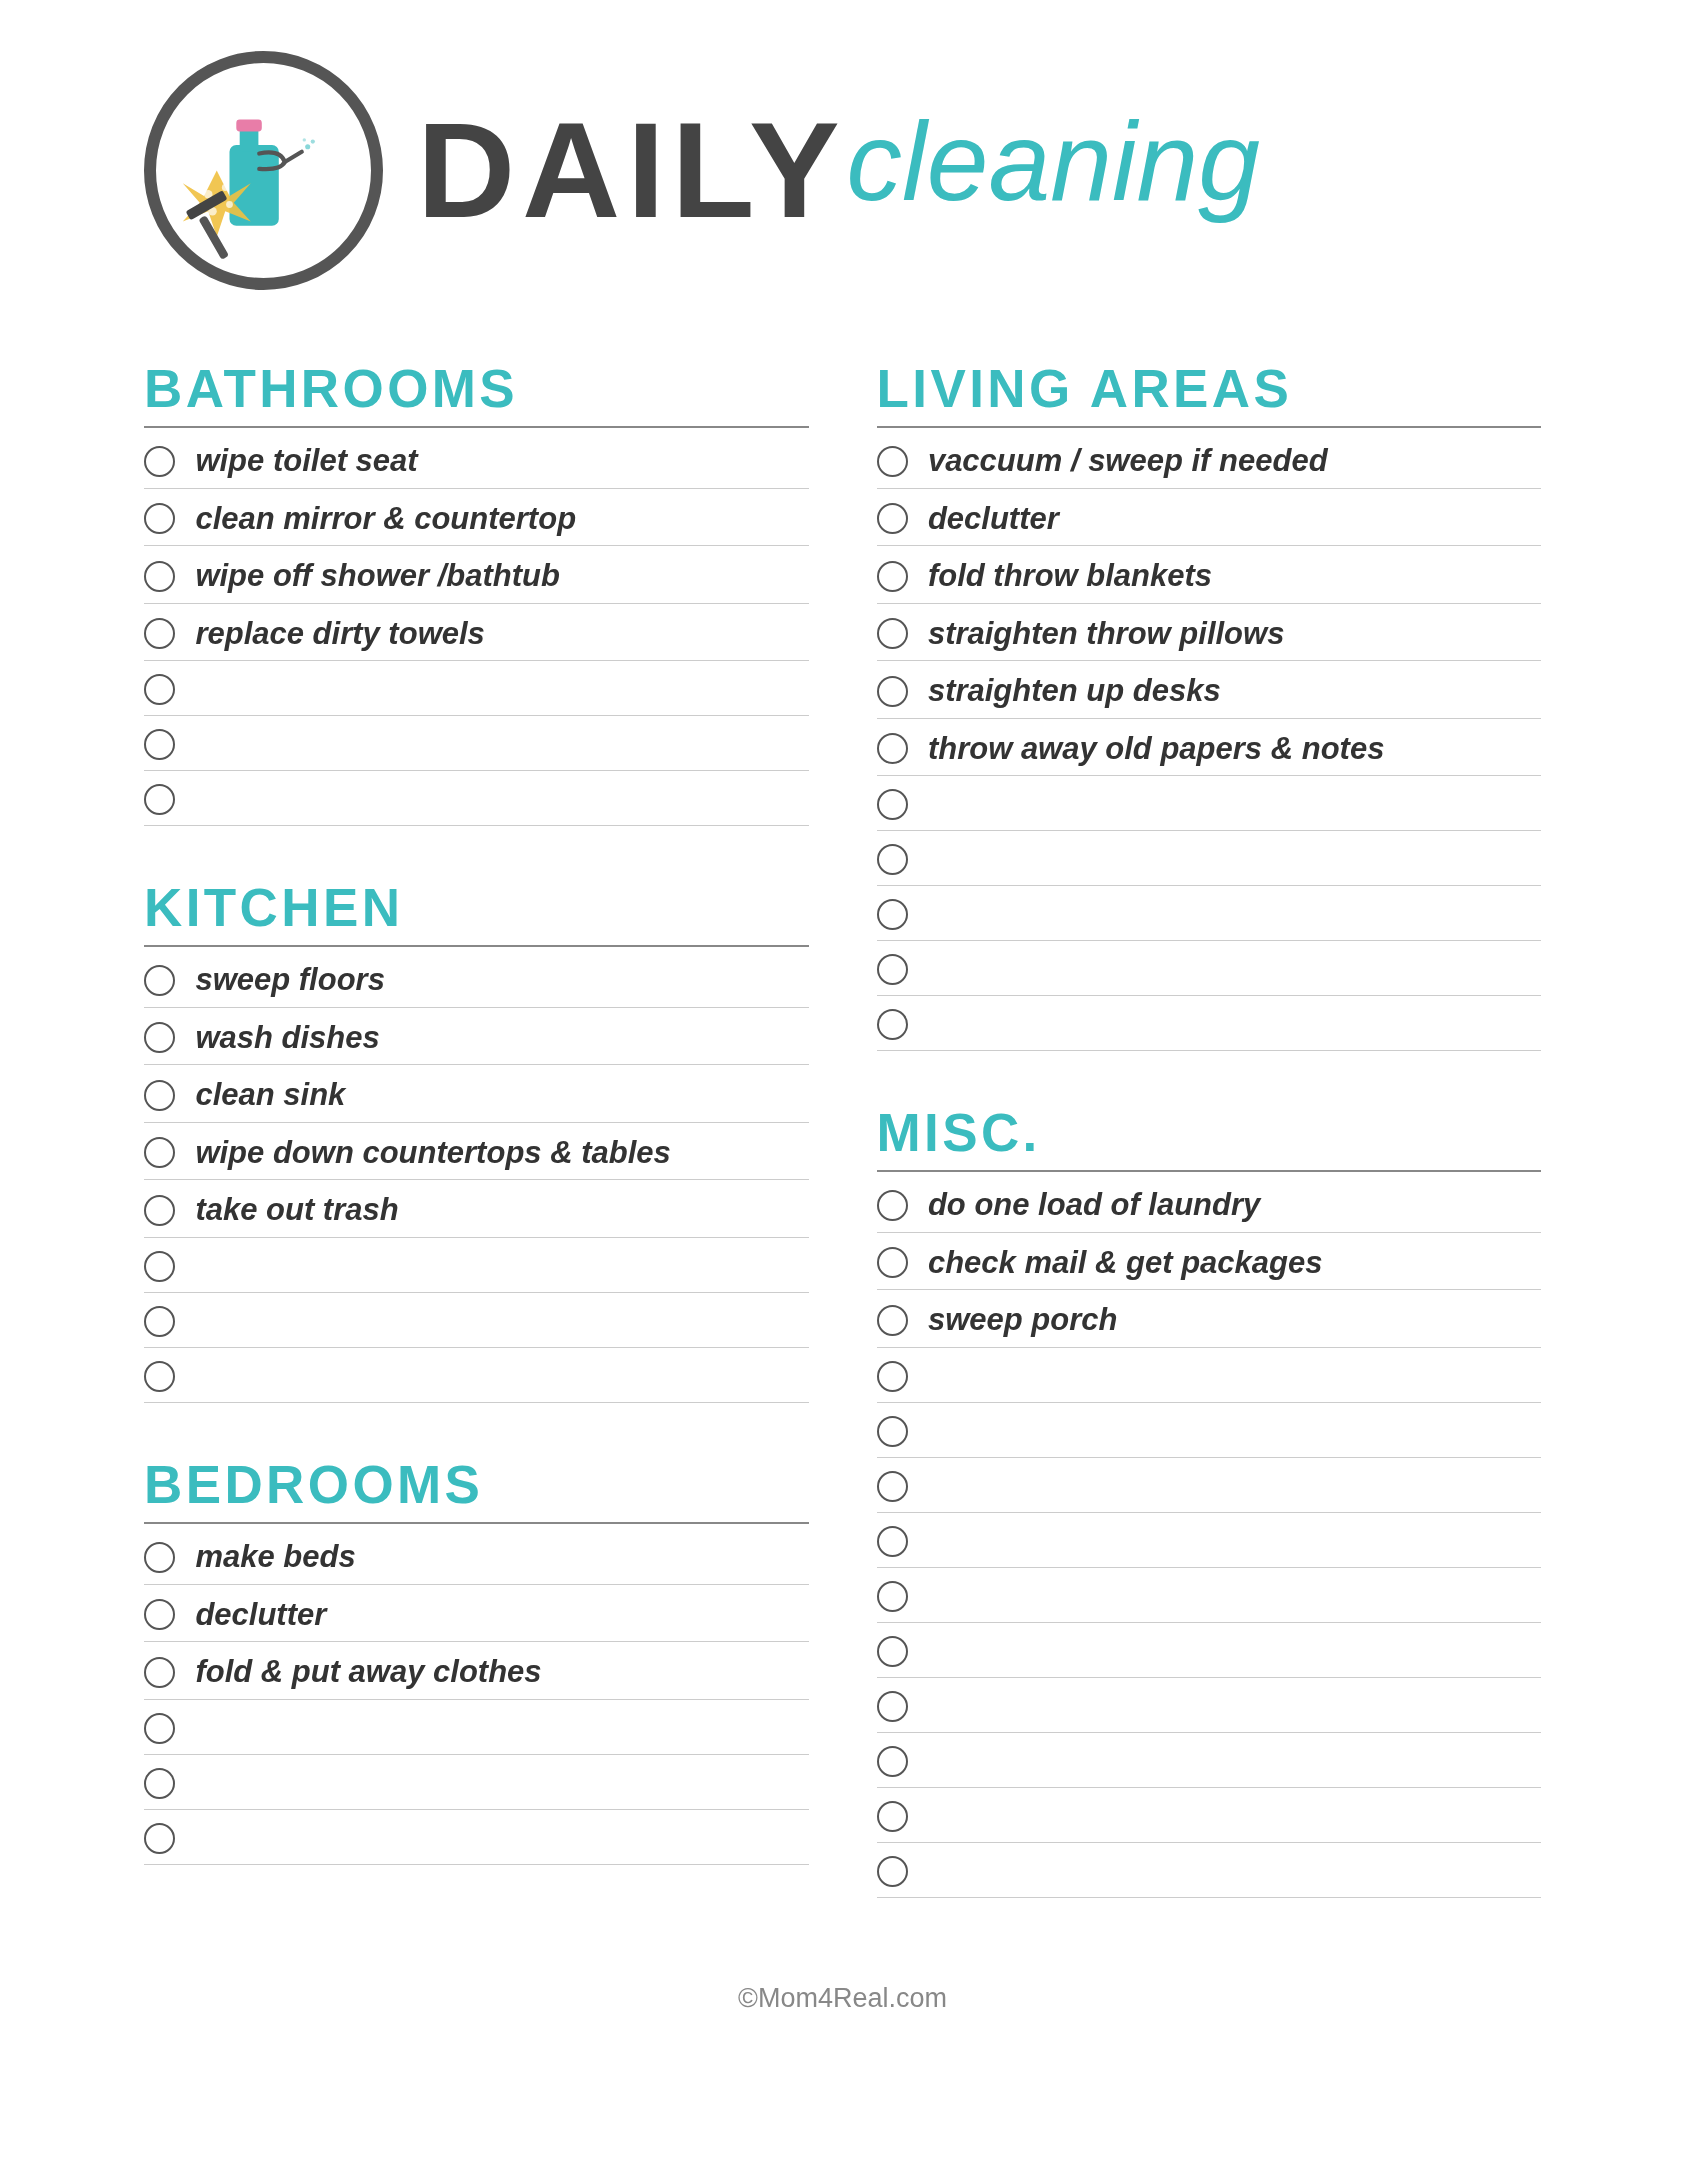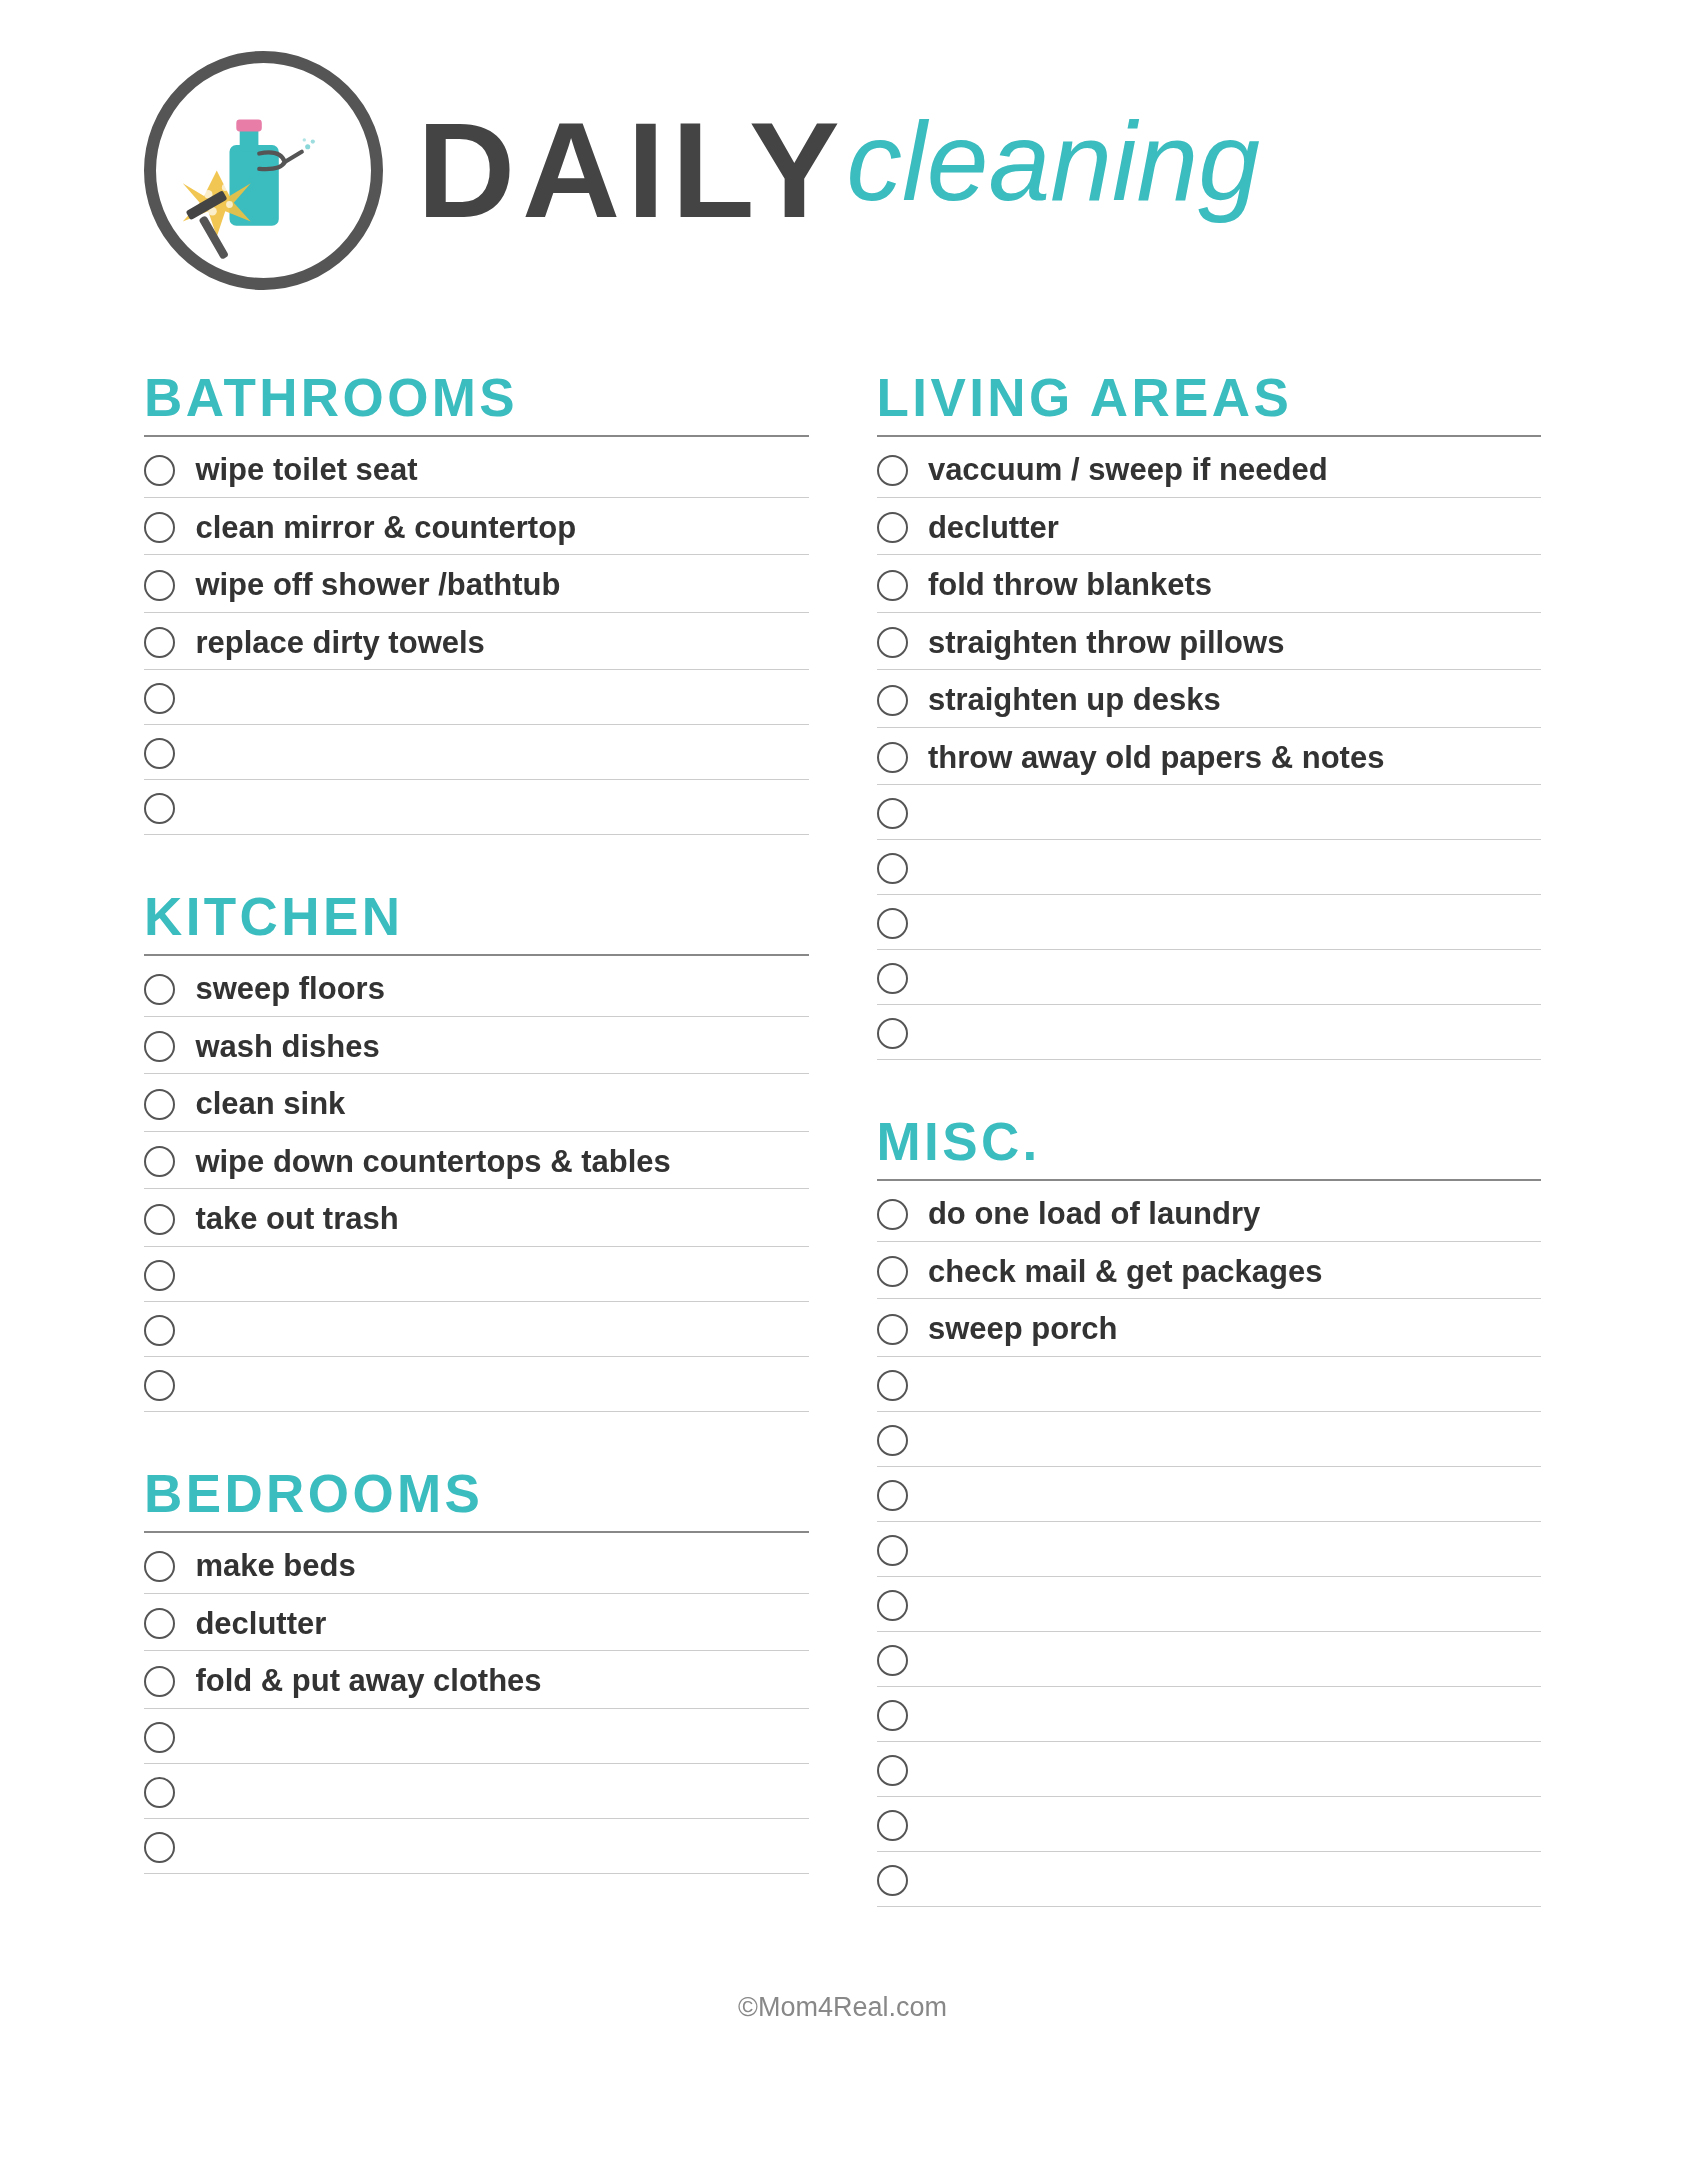--- a/index.html
+++ b/index.html
@@ -74,21 +74,20 @@
 
     
     .columns {
       display: flex;
       gap: 68px;
       width: 100%;
     }
 
     .col {
       flex: 1;
-      margin-top: 9px;
     }
 
     
     .section {
       margin-bottom: 51px;
     }
 
     .section-title {
       font-size: 53px;
       font-weight: 900;
@@ -97,20 +96,21 @@
       letter-spacing: 3.4px;
       font-family: 'Arial Black', Arial, sans-serif;
       border-bottom: 2.6px solid #888;
       padding-bottom: 6.8px;
       margin-bottom: 3.4px;
     }
 
     
     .checklist {
       list-style: none;
+      font-style: italic;
     }
 
     .checklist-item {
       display: flex;
       align-items: center;
       border-bottom: 1.7px solid #ccc;
       padding: 12px 0 8.5px 0;
       min-height: 55px;
     }
 

